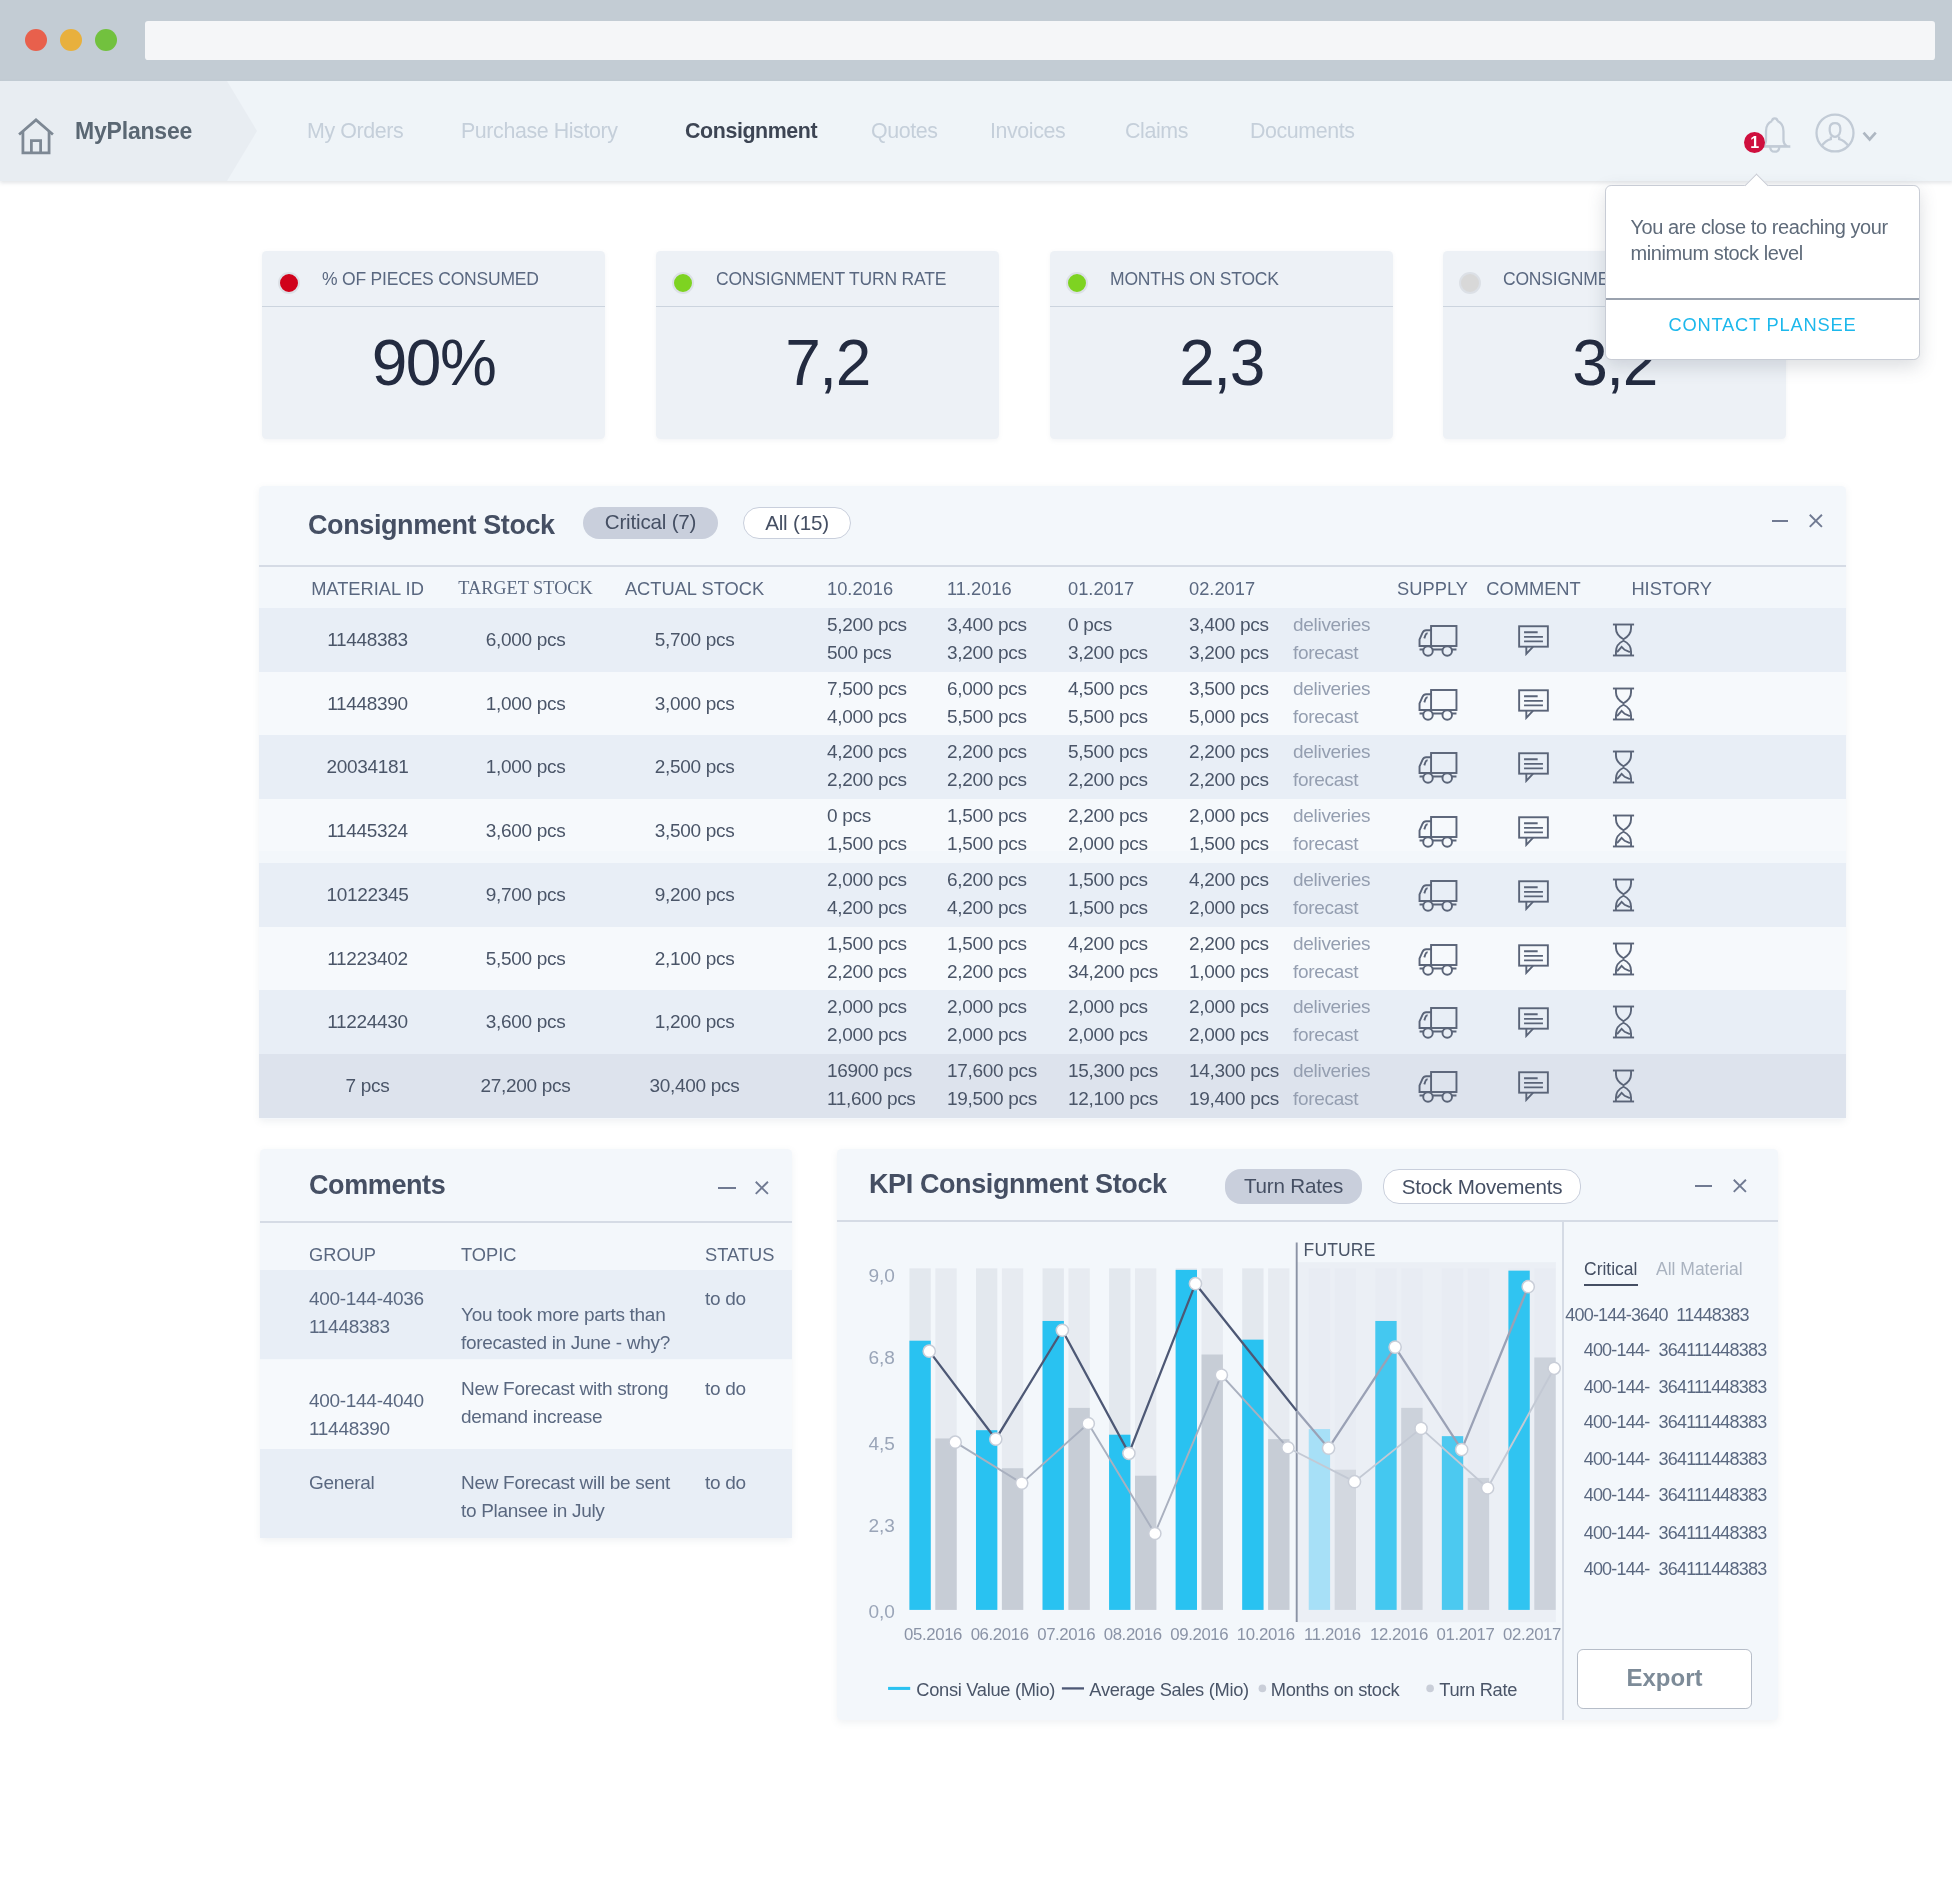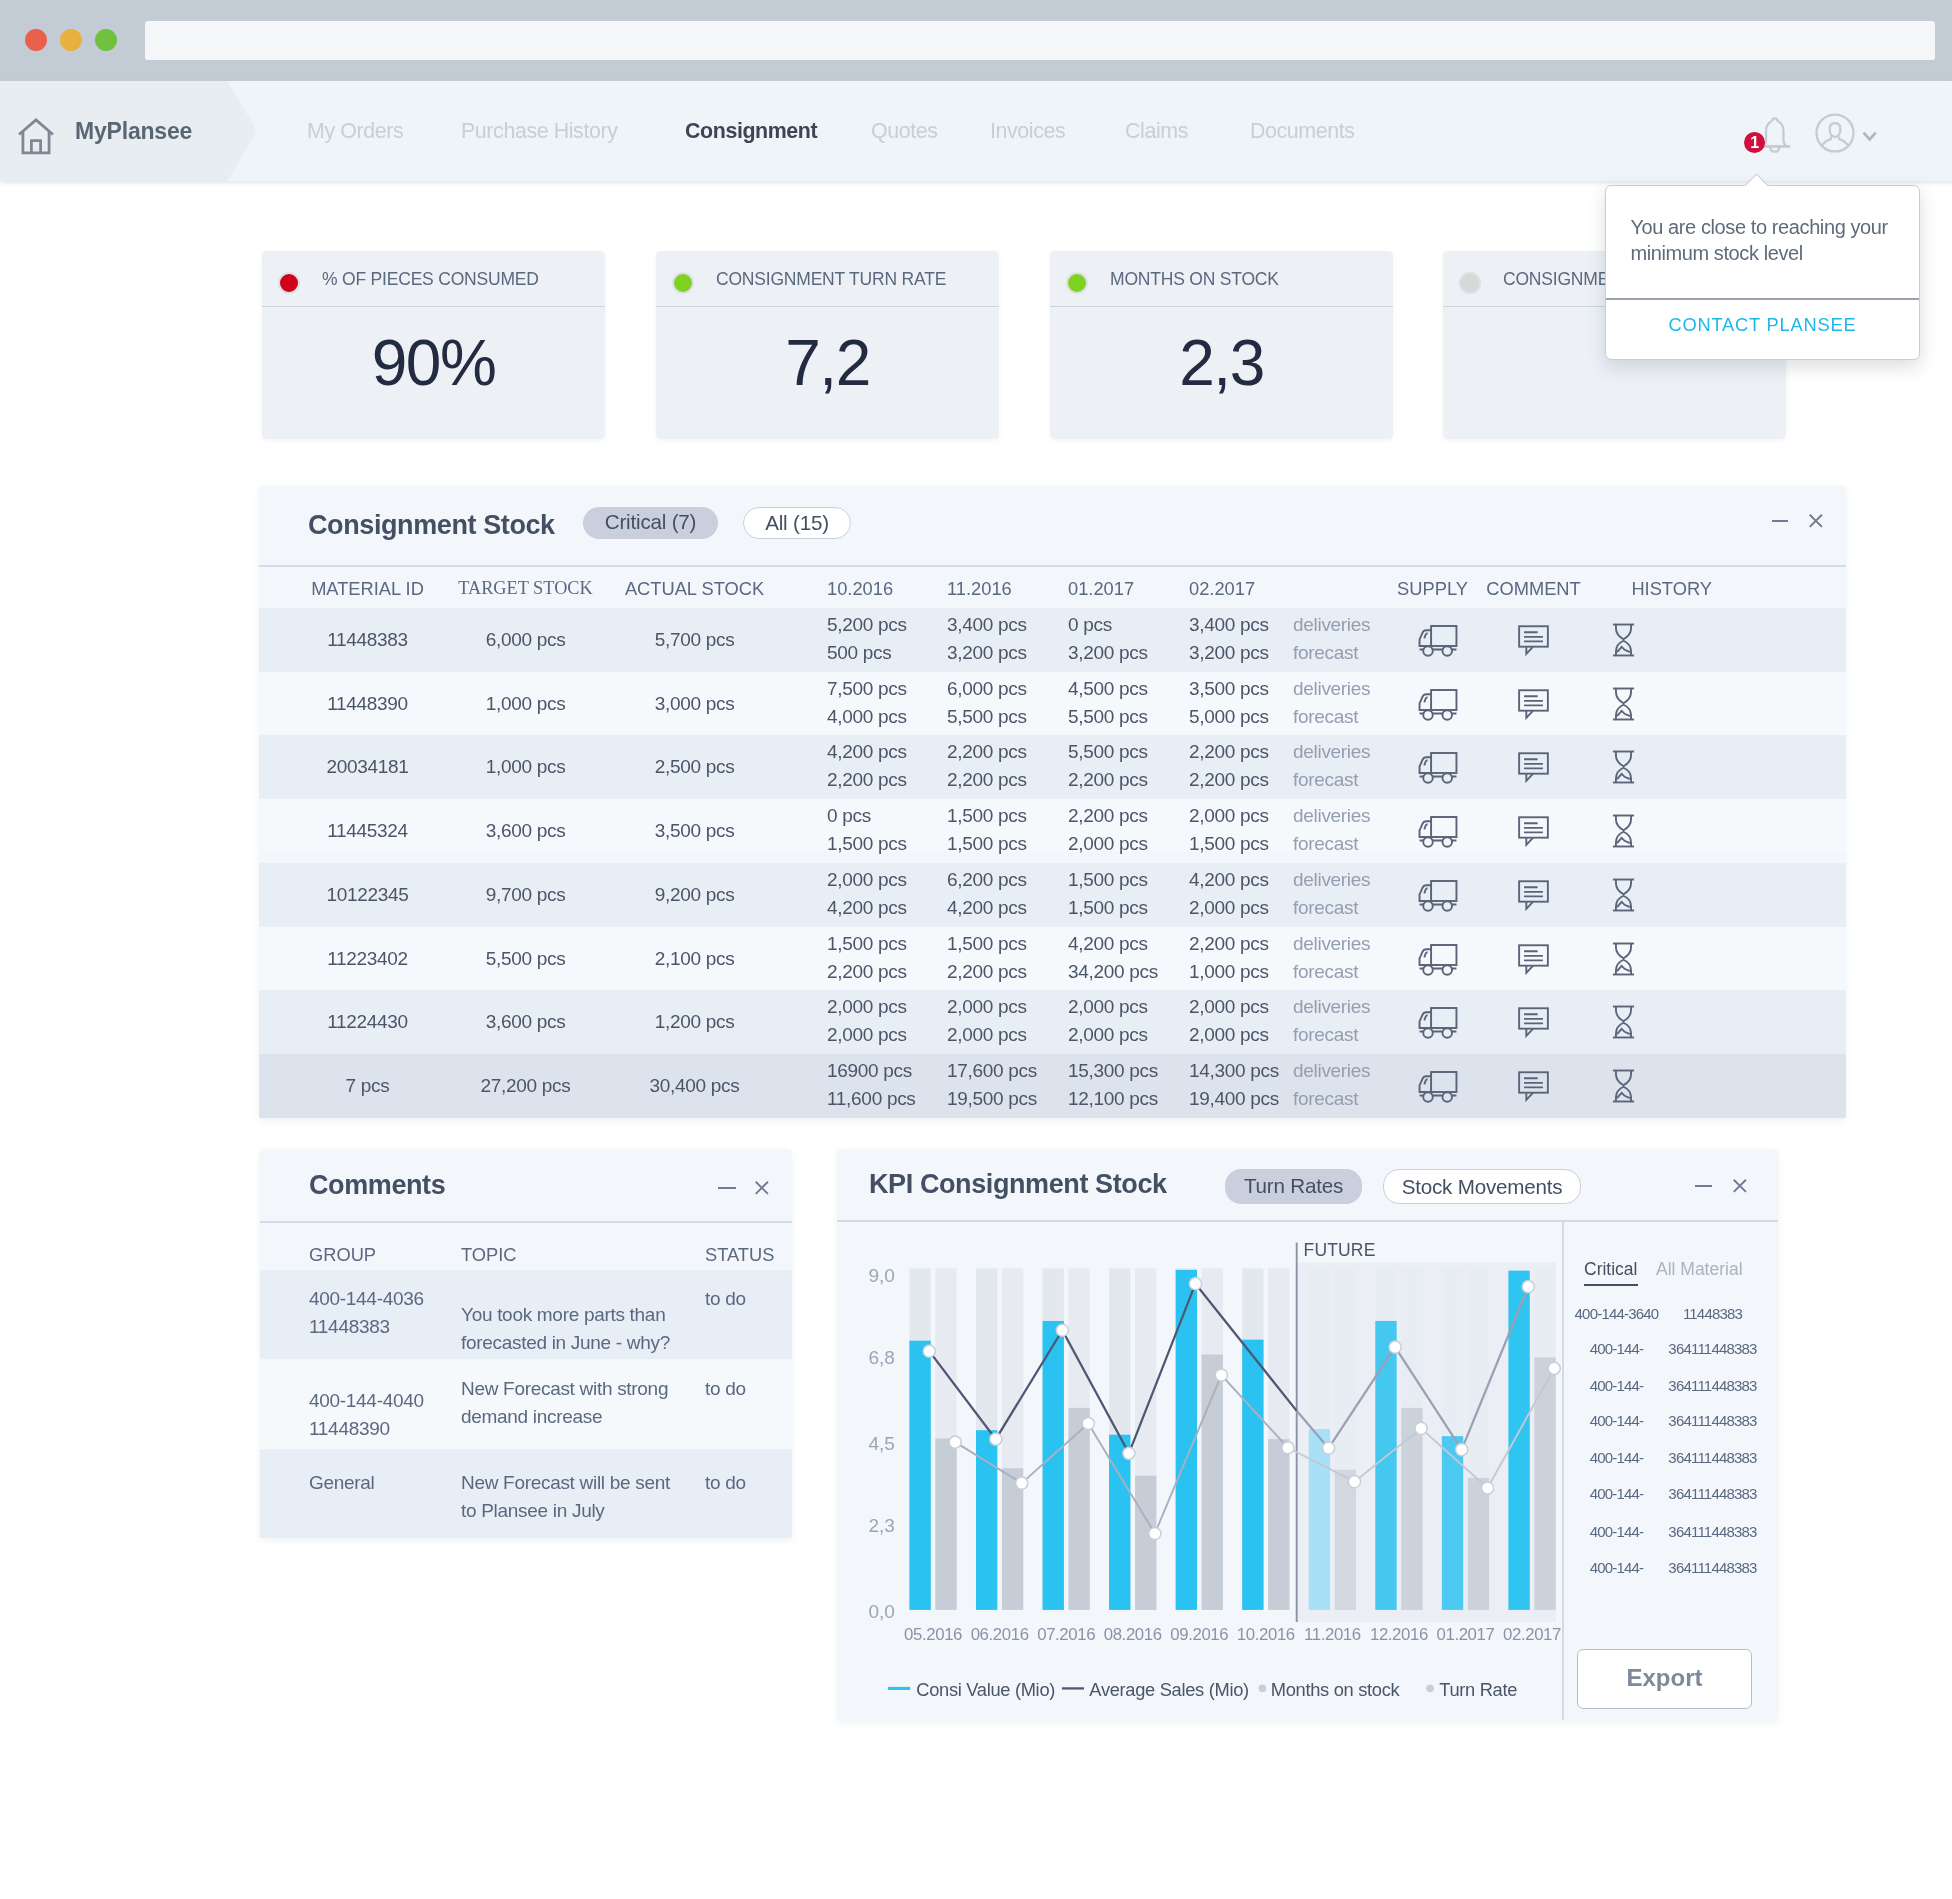--- a/index.html
+++ b/index.html
@@ -37,21 +37,21 @@
 
   .thead { font-size:18.3px; color:#5a6880; letter-spacing:0; white-space:nowrap; }
   .row { left:0; width:100%; }
   .rblue { background:#e8eef6; }
   .rwhite { background:#f6f9fc; }
   .rtotal { background:#dde3ed; }
   .num { font-size:19px; color:#4a5568; letter-spacing:-0.3px; white-space:nowrap; }
   .mcell { font-size:19px; color:#4a5568; letter-spacing:-0.3px; white-space:nowrap; }
   .dim { font-size:19px; color:#949eb0; letter-spacing:-0.3px; white-space:nowrap; }
   .cmt { font-size:19px; color:#5a6880; line-height:27.5px; letter-spacing:-0.3px; white-space:nowrap; }
-  .sbrow { font-size:15px; color:#5a6880; letter-spacing:-0.8px; white-space:nowrap; }
+  .sbrow { font-size:18px; color:#5a6880; letter-spacing:-0.8px; white-space:nowrap; }
 
   
   .popup { left:1605px; top:185px; width:315px; height:175px; background:#ffffff; border:1.5px solid #c8ccd5; border-radius:6.1px; box-shadow:0 6.1px 18.3px rgba(60,70,90,0.18); z-index:50; }
   .popup .ptr { position:absolute; left:142px; top:-9.2px; width:17px; height:17px; background:#ffffff; border-left:1.5px solid #c8ccd5; border-top:1.5px solid #c8ccd5; transform:rotate(45deg); }
   .popup .txt { position:absolute; left:24.4px; top:27.5px; font-size:20px; color:#5f6b7a; line-height:26px; letter-spacing:-0.4px; white-space:nowrap; }
   .popup .pdiv { position:absolute; left:0; top:112px; width:100%; height:1.5px; background:#9aa2ae; }
   .popup .contact { position:absolute; left:0; top:116px; width:100%; text-align:center; font-size:18.3px; color:#1cb8ec; letter-spacing:0.8px; line-height:46px; }
 </style>
 </head>
 <body>
@@ -110,20 +110,21 @@
 <div class="abs card" style="left:1050px;">
   <div class="abs hdr"></div>
   <div class="abs cdot" style="background:#7ed321;"></div>
   <div class="abs ctitle">MONTHS ON STOCK</div>
   <div class="abs cval">2,3</div>
 </div>
 <div class="abs card" style="left:1443px;">
   <div class="abs hdr"></div>
   <div class="abs cdot" style="background:#d8d8d8;"></div>
   <div class="abs ctitle">CONSIGNMENT VALUE</div>
+  <div class="abs cval">3,2</div>
 </div>
 
 <div class="abs popup">
   <div class="ptr"></div>
   <div class="txt">You are close to reaching your<br>minimum stock level</div>
   <div class="pdiv"></div>
   <div class="contact">CONTACT PLANSEE</div>
 </div>
 
 <div class="abs panel" id="tablepanel" style="left:259px; top:486px; width:1587px; height:633px;">

